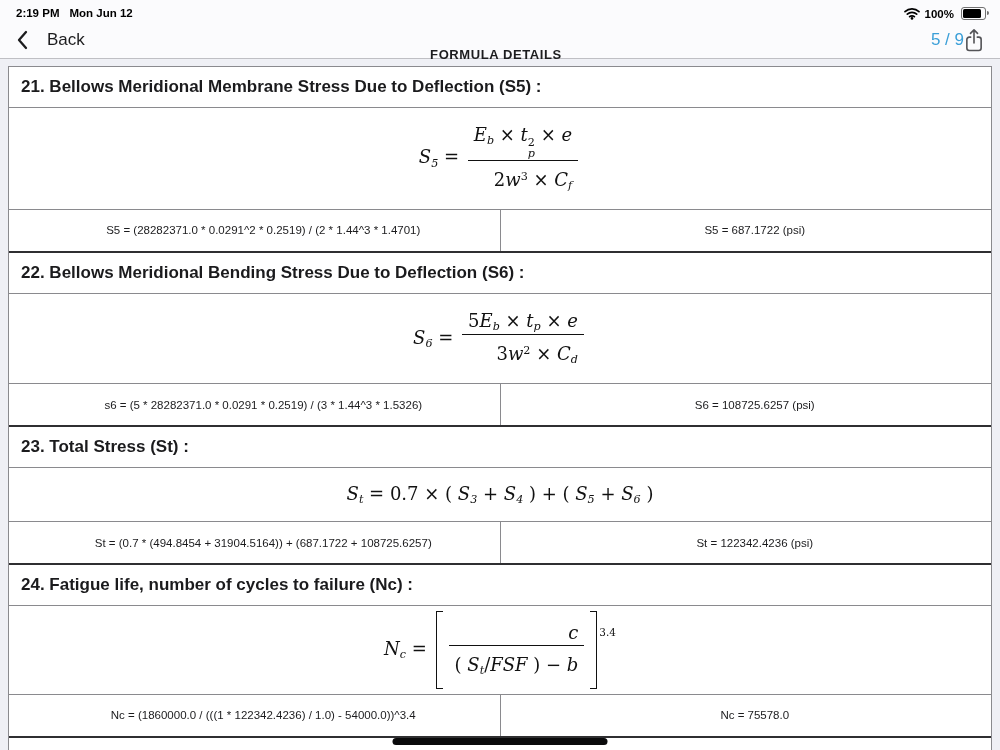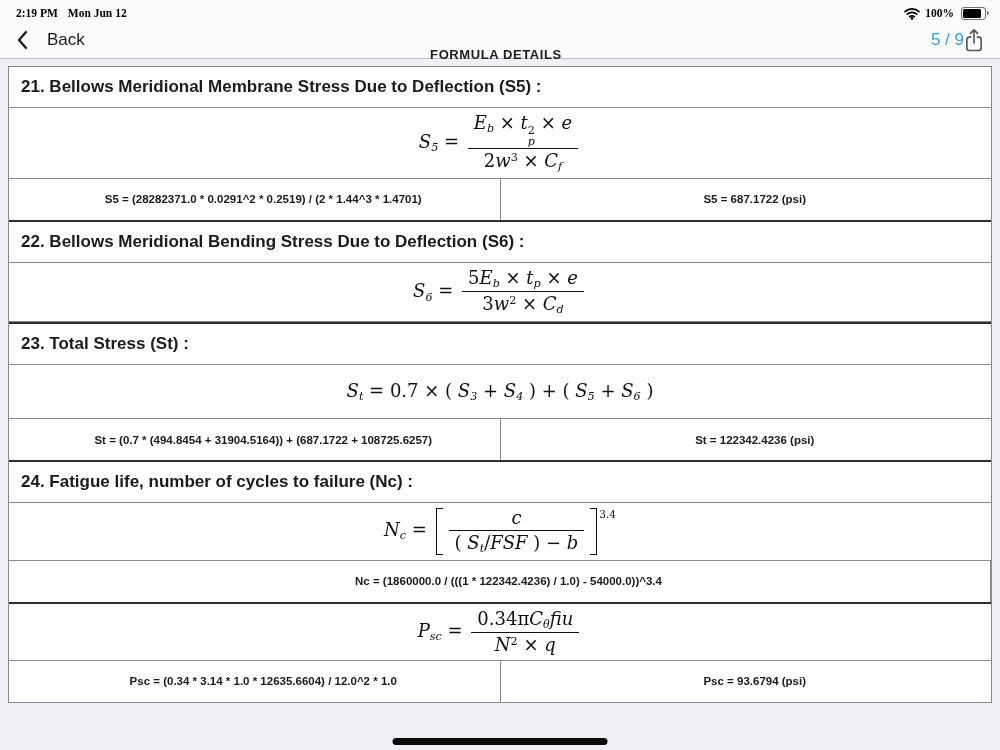--- a/index.html
+++ b/index.html
@@ -8,24 +8,24 @@
     background:#eff0f5;
     font-family:"Liberation Sans",sans-serif;
     -webkit-font-smoothing:antialiased;
     color:#1b1b1d;
   }
   
   .statusbar{
     height:22px;background:#fbfbfd;
     display:flex;align-items:center;justify-content:space-between;
     padding:4px 14px 0 16px;box-sizing:border-box;
-    font-size:11.5px;font-weight:bold;color:#000;font-family:Liberation Serif, serif;
+    font-size:11.5px;font-weight:bold;color:#000;
   }
   .sb-left{display:flex;gap:10px;align-items:center;}
-  .sb-right{display:flex;gap:5px;align-items:center;}
+  .sb-right{display:flex;gap:5px;align-items:flex-end;}
   .battery{position:relative;width:23px;height:11px;border:1px solid rgba(0,0,0,.55);border-radius:3px;margin-left:2px;}
   .battery .fill{position:absolute;left:1px;top:1px;bottom:1px;width:18px;background:#000;border-radius:1.5px;}
   .battery .nub{position:absolute;right:-3.5px;top:3px;width:2px;height:4.5px;background:rgba(0,0,0,.55);border-radius:0 2px 2px 0;}
   
   .navbar{
     height:37px;background:#fbfbfd;position:relative;
     display:flex;align-items:center;padding:0 16px;box-sizing:border-box;
     border-bottom:1px solid #bfbfc4;
   }
   .back-btn{display:flex;align-items:center;gap:19px;font-size:17px;color:#1c1c1e;cursor:pointer;}
@@ -50,34 +50,34 @@
   }
   .sec-formula{
     min-height:47px;display:flex;align-items:center;justify-content:center;
     border-bottom:1px solid #8a8a8e;padding:3px 0;
     font-family:"DejaVu Serif",serif;font-size:18px;color:#111;
   }
   .sec-split{display:flex;min-height:41px;}
   .calc-cell{
     flex:1;display:flex;align-items:center;justify-content:center;
     padding:4px 12px;box-sizing:border-box;text-align:center;
-    font-size:11.5px;font-weight:bold;color:#1b1b1d;margin-left:18px;
+    font-size:11.5px;font-weight:normal;color:#1b1b1d;margin-left:18px;
   }
   .calc-cell.left{border-right:1px solid #8a8a8e;}
   
   .math{white-space:nowrap;}
   .it{font-style:italic;}
   .rm{font-style:normal;white-space:pre;}
   .fsub{font-size:.62em;vertical-align:-0.3em;font-style:italic;}
   .fsup{font-size:.62em;vertical-align:.55em;}
   .ss{display:inline-flex;flex-direction:column;align-items:flex-start;font-size:.62em;line-height:1.02;vertical-align:-0.45em;}
   .ss .ss-b{font-style:italic;}
-  .frac{display:inline-block;vertical-align:middle;text-align:center;margin:0 3px;}
+  .frac{display:inline-block;vertical-align:middle;text-align:right;margin:12px 3px;}
   .num,.den{display:block;padding:0 6px;line-height:1.3;}
-  .den{border-top:1.4px solid #111;padding-top:0;}
+  .den{border-top:1.4px solid #111;padding-top:7px;}
   .bracket{display:inline-flex;align-items:center;vertical-align:middle;margin-left:3px;}
   .lb,.rb{align-self:stretch;width:6px;border:1.6px solid #111;margin:2px 0;}
   .lb{border-right:none;margin-right:3px;}
   .rb{border-left:none;margin-left:3px;}
   .bexp{font-size:.58em;position:relative;top:-1.8em;margin-left:2px;}
   
   .home-indicator{
     position:absolute;left:50%;transform:translateX(-50%);bottom:5px;
     width:215px;height:7px;border-radius:4px;background:#0a0a0b;cursor:grab;
   }
@@ -143,20 +143,24 @@
       <div class="calc-cell left">S5 = (28282371.0 * 0.0291^2 * 0.2519) / (2 * 1.44^3 * 1.4701)</div>
       <div class="calc-cell">S5 = 687.1722 (psi)</div>
     </div>
   </section>
 
   <section class="fsec">
     <div class="sec-title">22. Bellows Meridional Bending Stress Due to Deflection (S6) :</div>
     <div class="sec-formula">
         <span class="math"><span class="it">S</span><span class="fsub">6</span><span class="rm"> = </span><span class="frac"><span class="num"><span class="rm">5</span><span class="it">E</span><span class="fsub">b</span><span class="rm"> × </span><span class="it">t</span><span class="fsub">p</span><span class="rm"> × </span><span class="it">e</span></span><span class="den"><span class="rm">3</span><span class="it">w</span><span class="fsup">2</span><span class="rm"> × </span><span class="it">C</span><span class="fsub">d</span></span></span></span>
       </div>
+    <div class="sec-split">
+      <div class="calc-cell left">s6 = (5 * 28282371.0 * 0.0291 * 0.2519) / (3 * 1.44^3 * 1.5326)</div>
+      <div class="calc-cell">S6 = 108725.6257 (psi)</div>
+    </div>
   </section>
 
   <section class="fsec">
     <div class="sec-title">23. Total Stress (St) :</div>
     <div class="sec-formula">
         <span class="math"><span class="it">S</span><span class="fsub">t</span><span class="rm"> = 0.7 × ( </span><span class="it">S</span><span class="fsub">3</span><span class="rm"> + </span><span class="it">S</span><span class="fsub">4</span><span class="rm"> ) + ( </span><span class="it">S</span><span class="fsub">5</span><span class="rm"> + </span><span class="it">S</span><span class="fsub">6</span><span class="rm"> )</span></span>
       </div>
     <div class="sec-split">
       <div class="calc-cell left">St = (0.7 * (494.8454 + 31904.5164)) + (687.1722 + 108725.6257)</div>
       <div class="calc-cell">St = 122342.4236 (psi)</div>
@@ -170,20 +174,21 @@
             <span class="lb"></span>
             <span class="frac">
               <span class="num"><span class="it">c</span></span>
               <span class="den"><span class="rm">( </span><span class="it">S</span><span class="fsub">t</span><span class="rm">/</span><span class="it">FSF</span><span class="rm"> ) − </span><span class="it">b</span></span>
             </span>
             <span class="rb"></span>
           </span><span class="bexp">3.4</span></span>
       </div>
     <div class="sec-split">
       <div class="calc-cell left">Nc = (1860000.0 / (((1 * 122342.4236) / 1.0) - 54000.0))^3.4</div>
+      <div class="calc-cell">Nc = 75578.0</div>
     </div>
   </section>
 
   <section class="fsec">
     <div class="sec-formula">
         <span class="math"><span class="it">P</span><span class="fsub">sc</span><span class="rm"> = </span><span class="frac"><span class="num"><span class="rm">0.34π</span><span class="it">C</span><span class="fsub">θ</span><span class="it">fiu</span></span><span class="den"><span class="it">N</span><span class="fsup">2</span><span class="rm"> × </span><span class="it">q</span></span></span></span>
       </div>
     <div class="sec-split">
       <div class="calc-cell left">Psc = (0.34 * 3.14 * 1.0 * 12635.6604) / 12.0^2 * 1.0</div>
       <div class="calc-cell">Psc = 93.6794 (psi)</div>

